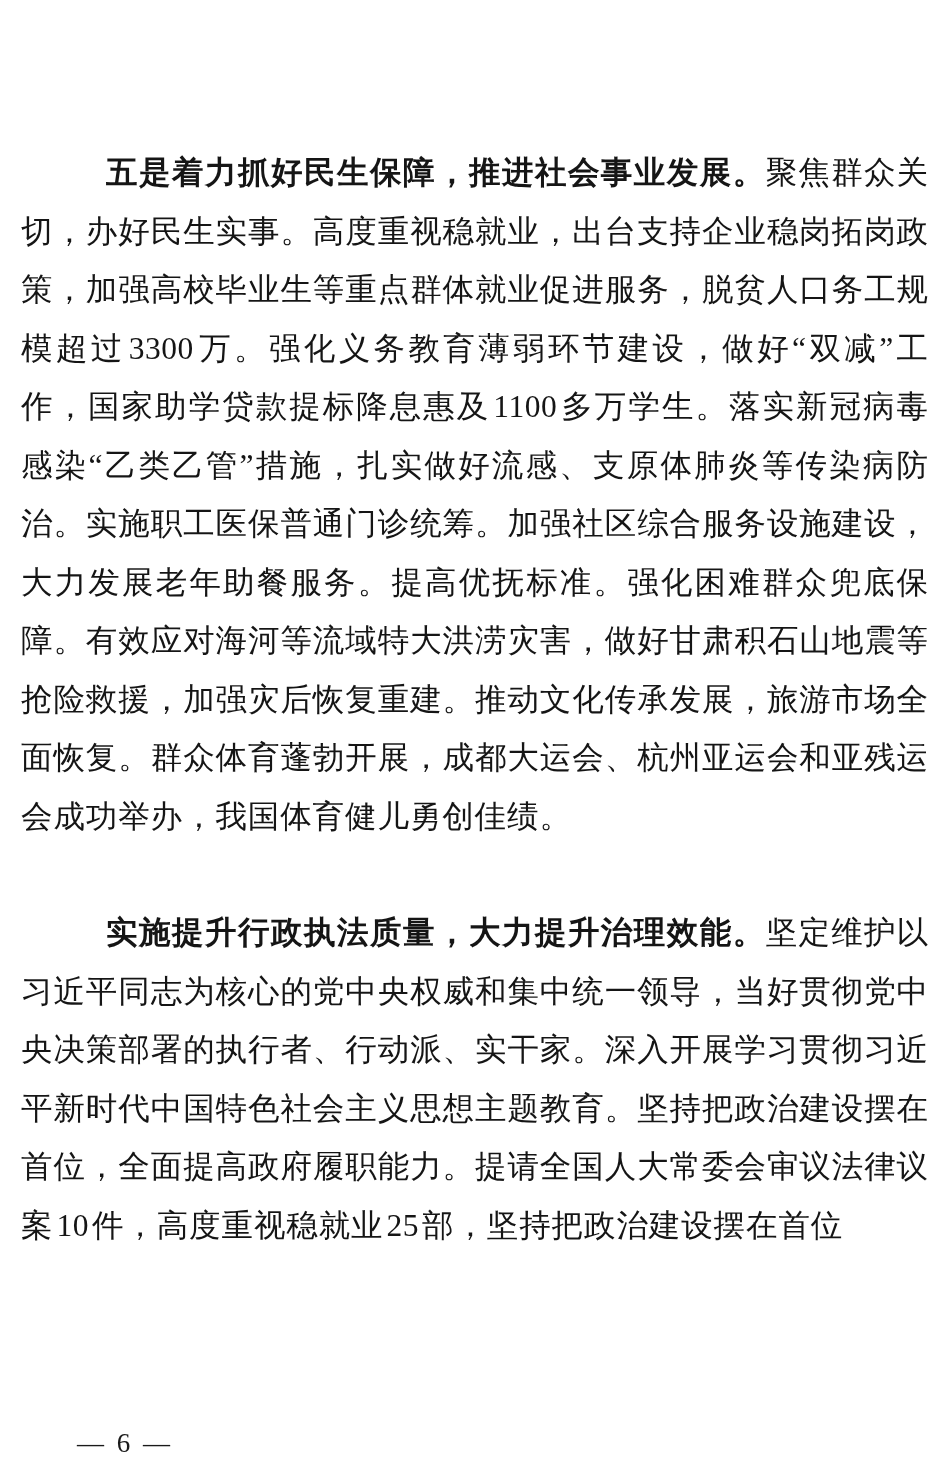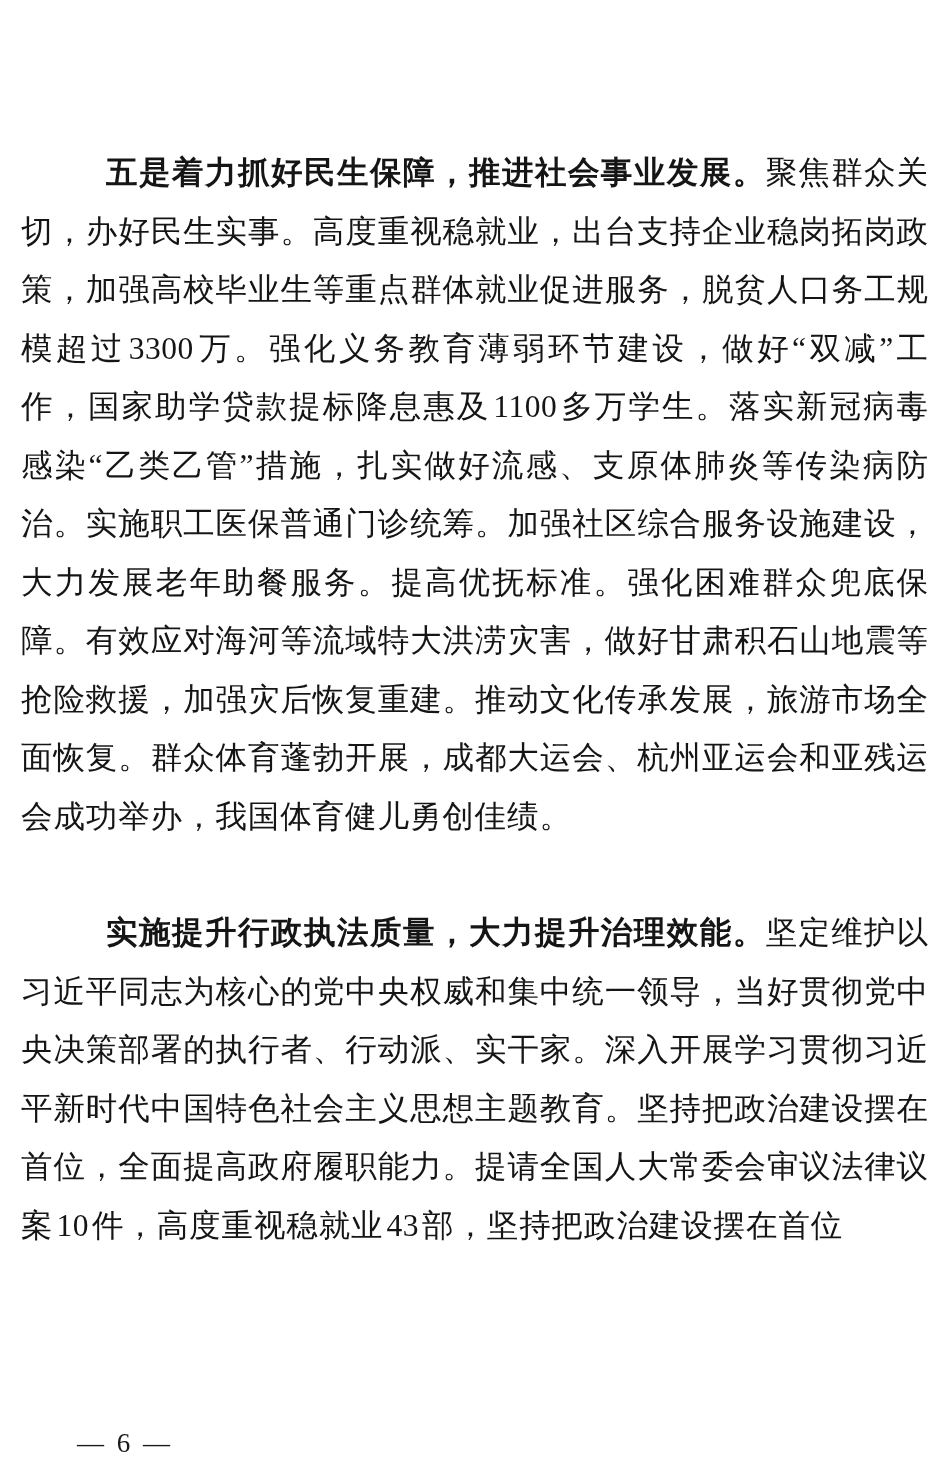--- a/index.html
+++ b/index.html
@@ -83,20 +83,20 @@
 <div class="page">
 
   <div class="body-text">
 
 
     <p class="para indent gap-before">
       <span class="lead">五是着力抓好民生保障，推进社会事业发展。</span><span>聚焦群众关切，办好民生实事。高度重视稳就业，出台支持企业稳岗拓岗政策，加强高校毕业生等重点群体就业促进服务，脱贫人口务工规模超过</span><span class="num">3300</span><span>万。强化义务教育薄弱环节建设，做好“双减”工作，国家助学贷款提标降息惠及</span><span class="num">1100</span><span>多万学生。落实新冠病毒感染“乙类乙管”措施，扎实做好流感、支原体肺炎等传染病防治。实施职工医保普通门诊统筹。加强社区综合服务设施建设，大力发展老年助餐服务。提高优抚标准。强化困难群众兜底保障。有效应对海河等流域特大洪涝灾害，做好甘肃积石山地震等抢险救援，加强灾后恢复重建。推动文化传承发展，旅游市场全面恢复。群众体育蓬勃开展，成都大运会、杭州亚运会和亚残运会成功举办，我国体育健儿勇创佳绩。</span>
     </p>
 
     <p class="para indent gap-before">
-      <span class="lead">实施提升行政执法质量，大力提升治理效能。</span><span>坚定维护以习近平同志为核心的党中央权威和集中统一领导，当好贯彻党中央决策部署的执行者、行动派、实干家。深入开展学习贯彻习近平新时代中国特色社会主义思想主题教育。坚持把政治建设摆在首位，全面提高政府履职能力。提请全国人大常委会审议法律议案</span><span class="num">10</span><span>件，高度重视稳就业</span><span class="num">43</span><span>部，坚持把政治建设摆在首位</span>
+      <span class="lead">实施提升行政执法质量，大力提升治理效能。</span><span>坚定维护以习近平同志为核心的党中央权威和集中统一领导，当好贯彻党中央决策部署的执行者、行动派、实干家。深入开展学习贯彻习近平新时代中国特色社会主义思想主题教育。坚持把政治建设摆在首位，全面提高政府履职能力。提请全国人大常委会审议法律议案</span><span class="num">10</span><span>件，高度重视稳就业</span><span class="num">25</span><span>部，坚持把政治建设摆在首位</span>
     </p>
 
   </div>
 
   <div class="footer">— 6 —</div>
 
 </div>
 
 </body></html>

